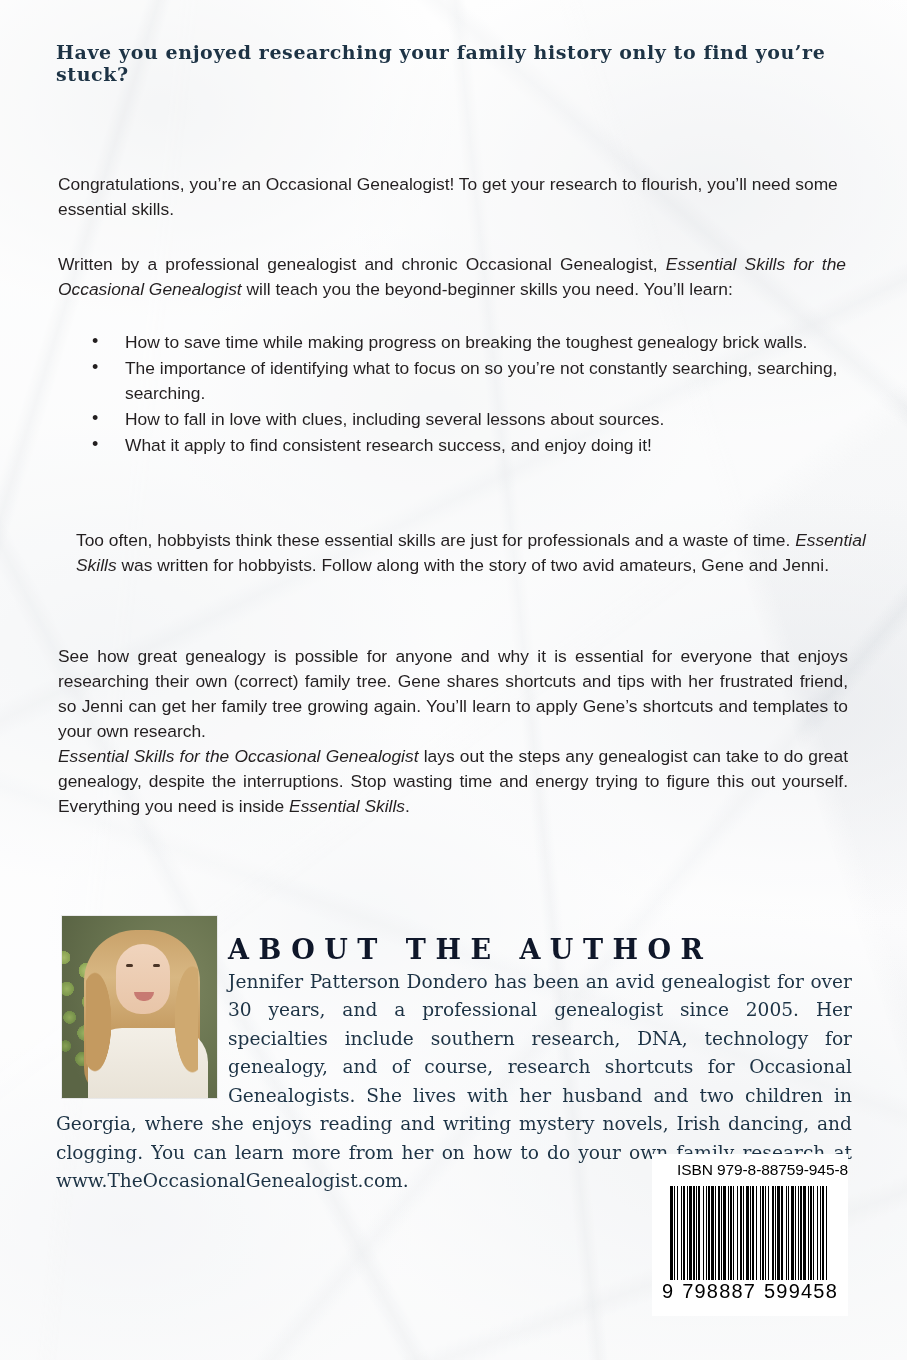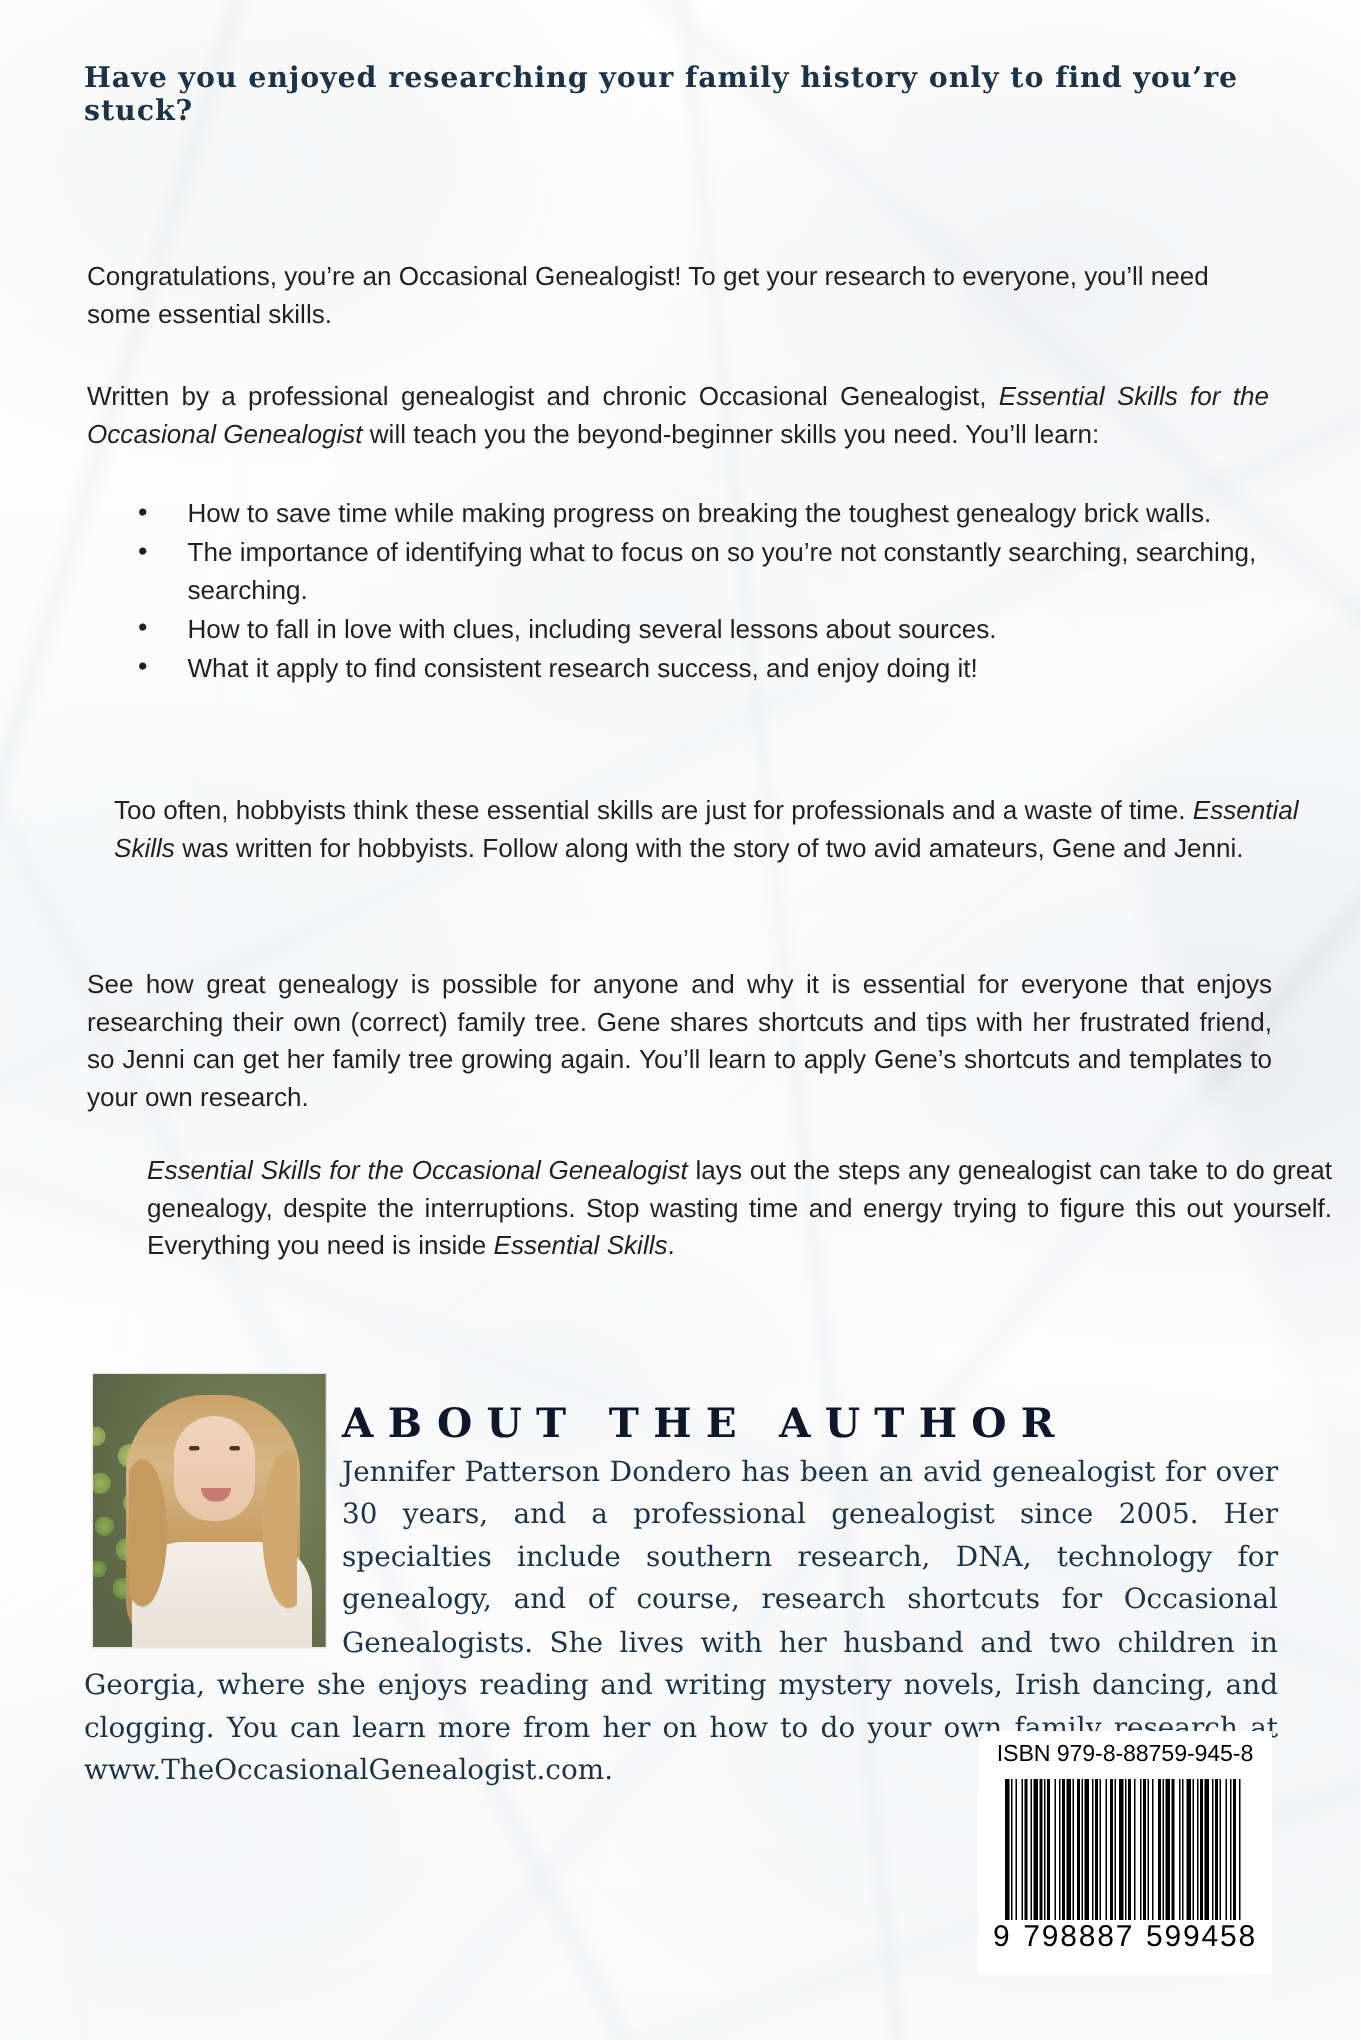--- a/index.html
+++ b/index.html
@@ -89,21 +89,21 @@
     font-family: "Liberation Sans", sans-serif;
     font-size: 17.4px;
     line-height: 1.43;
   }
   .just { text-align: justify; text-justify: inter-word; }
 
   #para-1 { top: 172px; width: 786px; }
   #para-2 { top: 252px; width: 788px; }
   #para-4 { top: 528px; width: 790px; margin-left: 18px; }
   #para-5 { top: 644px; width: 790px; }
-  #para-6 { top: 768px; width: 790px; margin-left: 40px; }
+  #para-6 { top: 744px; width: 790px; }
 
   .bullets {
     position: absolute;
     left: 58px;
     top: 330px;
     width: 790px;
     margin: 0;
     padding: 0;
     list-style: none;
     color: #231f20;
@@ -254,21 +254,21 @@
     top: 1154px;
     width: 196px;
     height: 162px;
     background: #ffffff;
     padding: 0;
   }
   #isbn-text {
     position: absolute;
     left: 0; right: 0;
     top: 7px;
-    text-align: center;
+    text-align: right;
     font-family: "Liberation Sans", sans-serif;
     font-size: 15.5px;
     color: #000;
     letter-spacing: -0.1px;
   }
   #barcode-bars {
     position: absolute;
     left: 18px;
     top: 32px;
     width: 160px;
@@ -300,21 +300,21 @@
 <div id="cover">
 
   <div class="paper-base"></div>
   <div class="creases"></div>
   <div class="creases2"></div>
 
   <div class="content">
 
     <div class="headline" id="headline-1">Have you enjoyed researching your family history only to find you’re stuck?</div>
 
-    <div class="body-text" id="para-1">Congratulations, you’re an Occasional Genealogist! To get your research to everyone, you’ll need some essential skills.</div>
+    <div class="body-text" id="para-1">Congratulations, you’re an Occasional Genealogist! To get your research to flourish, you’ll need some essential skills.</div>
 
     <div class="body-text just" id="para-2">
       <span>Written by a professional genealogist and chronic Occasional Genealogist, </span><em class="ital">Essential Skills for the Occasional Genealogist</em><span> will teach you the beyond-beginner skills you need. You’ll learn:</span>
     </div>
 
     <ul class="bullets">
       <li><span>How to save time while making progress on breaking the toughest genealogy brick walls.</span></li>
       <li class="wide"><span>The importance of identifying what to focus on so you’re not constantly searching, searching, searching.</span></li>
       <li><span>How to fall in love with clues, including several lessons about sources.</span></li>
       <li><span>What it apply to find consistent research success, and enjoy doing it!</span></li>

